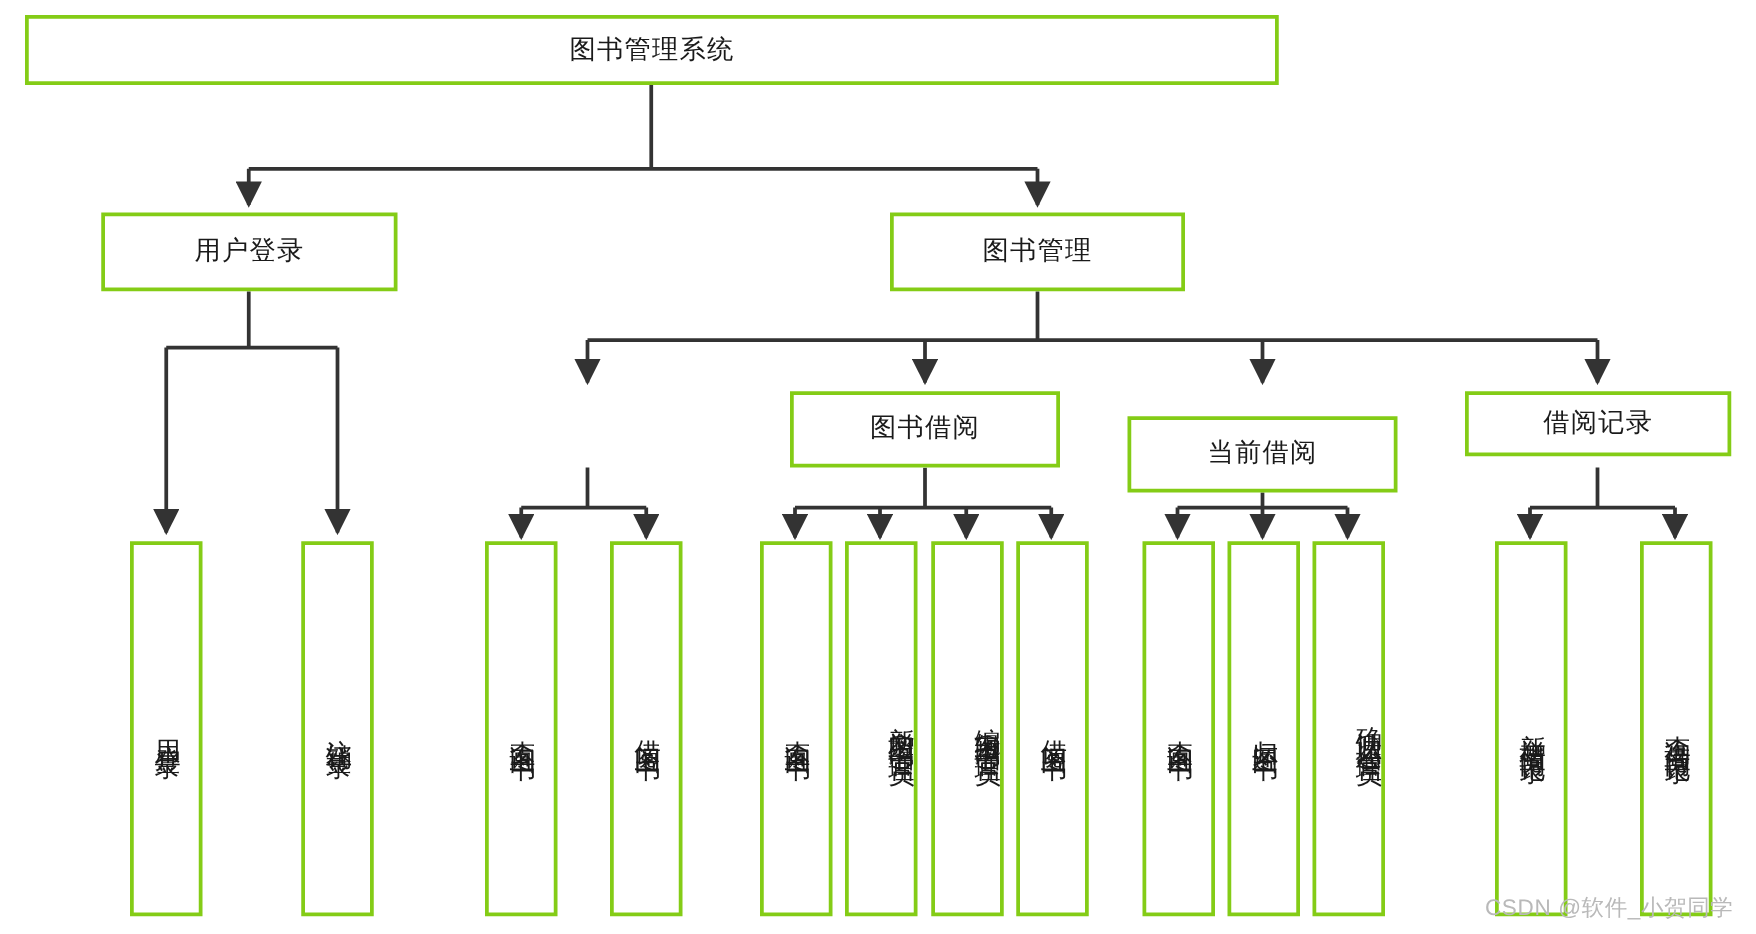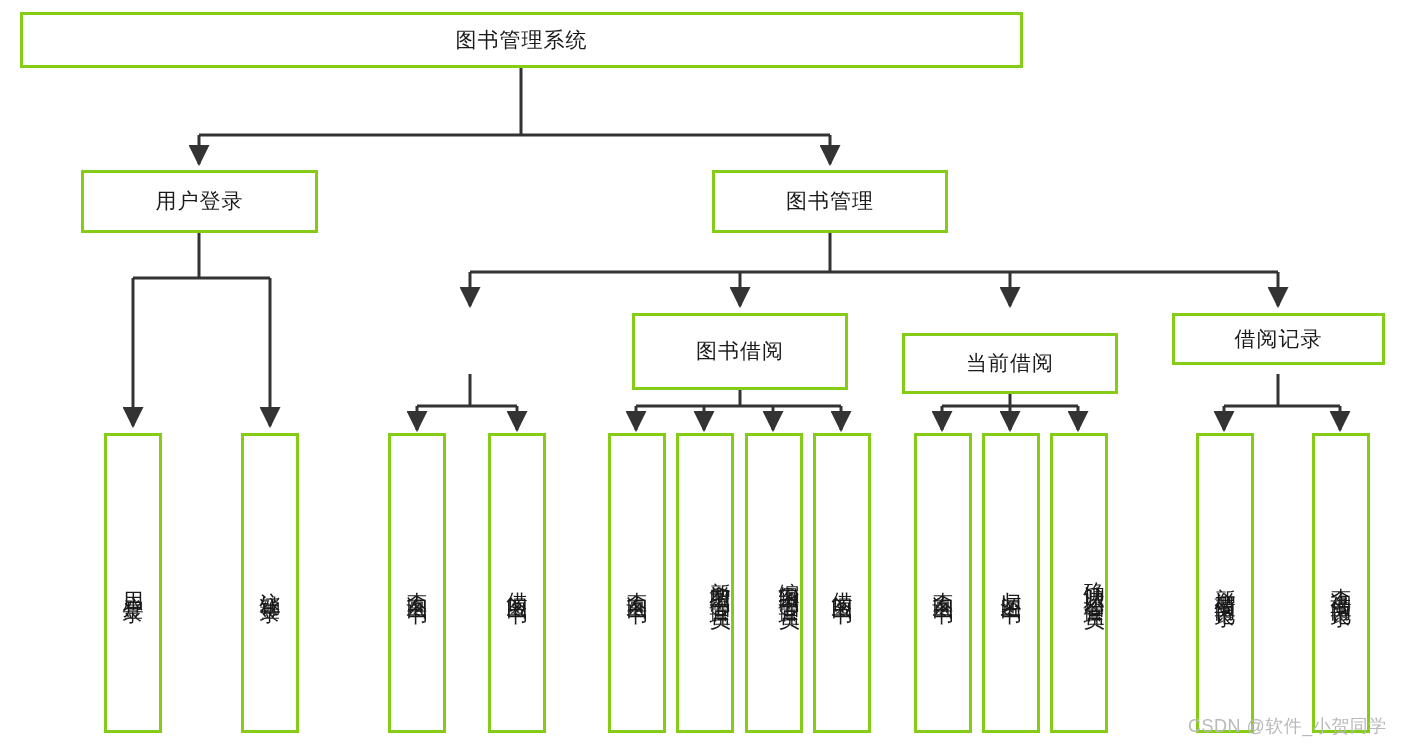--- a/index.html
+++ b/index.html
@@ -127,21 +127,21 @@
     <span class="lbl">图书管理系统</span>
   </div>
 
   <div class="node h" style="left:81px; top:170px; width:237px; height:63px;">
     <span class="lbl">用户登录</span>
   </div>
   <div class="node h" style="left:712px; top:170px; width:236px; height:63px;">
     <span class="lbl">图书管理</span>
   </div>
 
-  <div class="node h" style="left:632px; top:313px; width:216px; height:77px;">
+  <div class="node h" style="left:632px; top:313px; width:216px; height:61px;">
     <span class="lbl">图书借阅</span>
   </div>
   <div class="node h" style="left:902px; top:313px; width:216px; height:61px;margin-top:20px;">
     <span class="lbl">当前借阅</span>
   </div>
   <div class="node h" style="left:1172px; top:313px; width:213px; height:52px;">
     <span class="lbl">借阅记录</span>
   </div>
 
   <div class="node v mid" style="left:104px; top:433px; width:58px; height:300px;">

